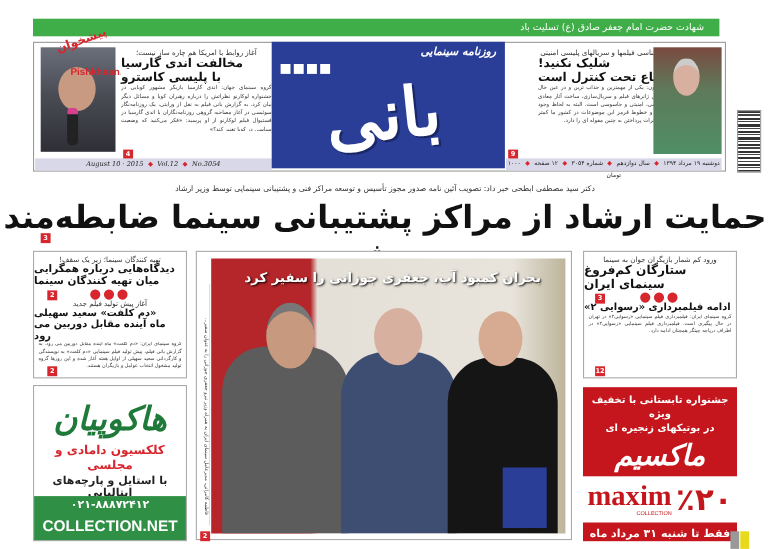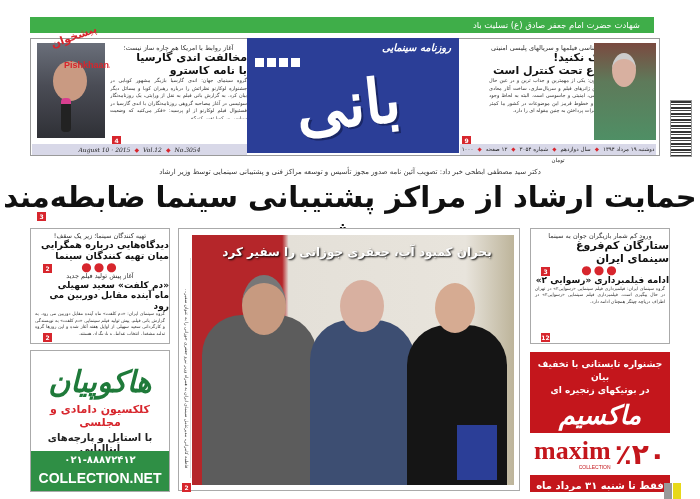--- a/index.html
+++ b/index.html
@@ -7,21 +7,21 @@
   .abs { position:absolute; }
   .topbar { left:30px; top:17px; width:624px; height:16px; background:#3fae49; color:#fff; font-size:8.5px; line-height:16px; text-align:right; padding-right:14px; box-sizing:border-box; }
   .masthead-frame { left:30px; top:38px; width:630px; height:118px; border:1px solid #9a9a9a; box-sizing:border-box; background:#fff; }
   .logo-block { left:247px; top:38px; width:212px; height:115px; background:#2b3e97; overflow:hidden; }
   .logo-sub { right:8px; top:4px; color:#fff; font-size:10px; font-weight:bold; font-style:italic; }
   .logo-squares { left:8px; top:20px; display:flex; gap:3px; direction:ltr; }
   .logo-squares span { width:9px; height:9px; background:#fff; display:block; }
   .logo-text { left:0; top:22px; width:212px; text-align:center; color:#fff; font-size:62px; font-weight:bold; font-family:"DejaVu Serif", serif; line-height:90px; text-shadow: 2px 2px 0 #1a2766; transform:rotate(-6deg); }
   .story-box { background:#fff; }
   .kicker { font-size:6.5px; color:#333; text-align:center; }
-  .headline-s { font-weight:bold; color:#111; text-align:right; line-height:1.15; }
+  .headline-s { font-weight:bold; color:#111; text-align:left; line-height:1.15; }
   .body-s { font-size:5px; color:#333; text-align:justify; line-height:1.5; }
   .badge { display:inline-block; background:#d7262d; color:#fff; font-size:6px; width:9px; height:9px; text-align:center; line-height:9px; font-weight:bold; }
   .photo { background:#555; overflow:hidden; }
   .infobar { background:#d8d8e8; font-size:6px; color:#222; line-height:13px; text-align:center; }
   .infobar .dot { color:#d7262d; margin:0 4px; }
   .barcode { left:670px; top:100px; width:20px; height:55px; border:1px solid #999; background:repeating-linear-gradient(180deg,#333 0 2px,#fff 2px 3px,#444 3px 4px,#fff 4px 6px); }
   .main-kicker { left:0; top:168px; width:700px; text-align:center; font-size:7px; color:#333; }
   .main-head { left:0; top:180px; width:700px; text-align:center; font-size:29px; font-weight:bold; color:#111; letter-spacing:-0.5px; }
   .box { border:1px solid #aaa; box-sizing:border-box; background:#fff; }
   .dots { text-align:center; color:#d7262d; font-size:12px; line-height:10px; letter-spacing:2px; }
@@ -58,21 +58,21 @@
 <div class="abs photo" style="left:37px;top:43px;width:68px;height:95px;background:linear-gradient(180deg,#6a6f7a 0%,#4a4c55 45%,#2f3036 100%);">
   <div class="abs" style="left:16px;top:18px;width:34px;height:40px;border-radius:50%;background:#c99a82;"></div>
   <div class="abs" style="left:24px;top:55px;width:10px;height:28px;border-radius:4px;background:#222;border-top:6px solid #d93f8f;"></div>
 </div>
 <div class="abs watermark" style="left:30px;top:60px;">Pishkhaan.net</div>
 <div class="abs" style="left:50px;top:30px;color:#d7262d;font-size:11px;font-weight:bold;transform:rotate(-20deg);">پیشخوان</div>
 
 <div class="abs story-box" style="left:110px;top:44px;width:137px;height:90px;">
   <div class="kicker">آغاز روابط با امریکا هم چاره ساز نیست؛</div>
   <div class="headline-s" style="font-size:11px;">مخالفت اندی گارسیا</div>
-  <div class="headline-s" style="font-size:11px;">با نامه کاسترو</div>
+  <div class="headline-s" style="font-size:11px;">با پلیسی کاسترو</div>
   <div class="body-s" style="height:42px;overflow:hidden;">گروه سینمای جهان: اندی گارسیا بازیگر مشهور کوبایی در جشنواره لوکارنو نظراتش را درباره رهبران کوبا و مسائل دیگر بیان کرد. به گزارش بانی فیلم به نقل از ورایتی، یک روزنامه‌نگار سوئیسی در آغاز مصاحبه گروهی روزنامه‌نگاران با اندی گارسیا در فستیوال فیلم لوکارنو از او پرسید: «فکر می‌کنید که وضعیت سیاسی در کوبا تغییر کند؟»</div>
 </div>
 <span class="abs badge" style="left:112px;top:136px;">4</span>
 
 <div class="abs infobar" style="left:32px;top:144px;width:215px;height:11px;line-height:11px;direction:ltr;font-style:italic;font-family:'DejaVu Serif',serif;">
   <span>August 10 · 2015</span><span class="dot">◆</span><span>Vol.12</span><span class="dot">◆</span><span>No.3054</span>
 </div>
 
 <div class="abs logo-block">
   <div class="abs logo-sub">روزنامه سینمایی</div>
@@ -162,21 +162,21 @@
   <span class="abs badge" style="left:10px;top:38px;">3</span>
   <div class="dots">●●●</div>
   <div>
     <div class="headline-s" style="font-size:9px;">ادامه فیلمبرداری «رسوایی ۲»</div>
     <div class="body-s" style="height:22px;overflow:hidden;padding:0 4px;font-size:4.5px;">گروه سینمای ایران: فیلمبرداری فیلم سینمایی «رسوایی۲» در تهران در حال پیگیری است. فیلمبرداری فیلم سینمایی «رسوایی۲» در اطراف دریاچه چیتگر همچنان ادامه دارد.</div>
   </div>
   <span class="abs badge" style="left:10px;top:104px;">12</span>
 </div>
 
 <div class="abs ad-max">
-  <div class="max-top">جشنواره تابستانی با تخفیف بیان</div>
+  <div class="max-top">جشنواره تابستانی با تخفیف ویژه</div>
   <div class="max-top" style="padding-top:0;">در بوتیکهای زنجیره ای</div>
   <div class="max-fa">ماکسیم</div>
   <div class="max-white">
     <div>
       <div class="max-logo">maxim</div>
       <div class="max-coll">COLLECTION</div>
     </div>
     <div class="max-pct">٪۲۰</div>
   </div>
   <div class="max-bottom">فقط تا شنبه ۳۱ مرداد ماه</div>

